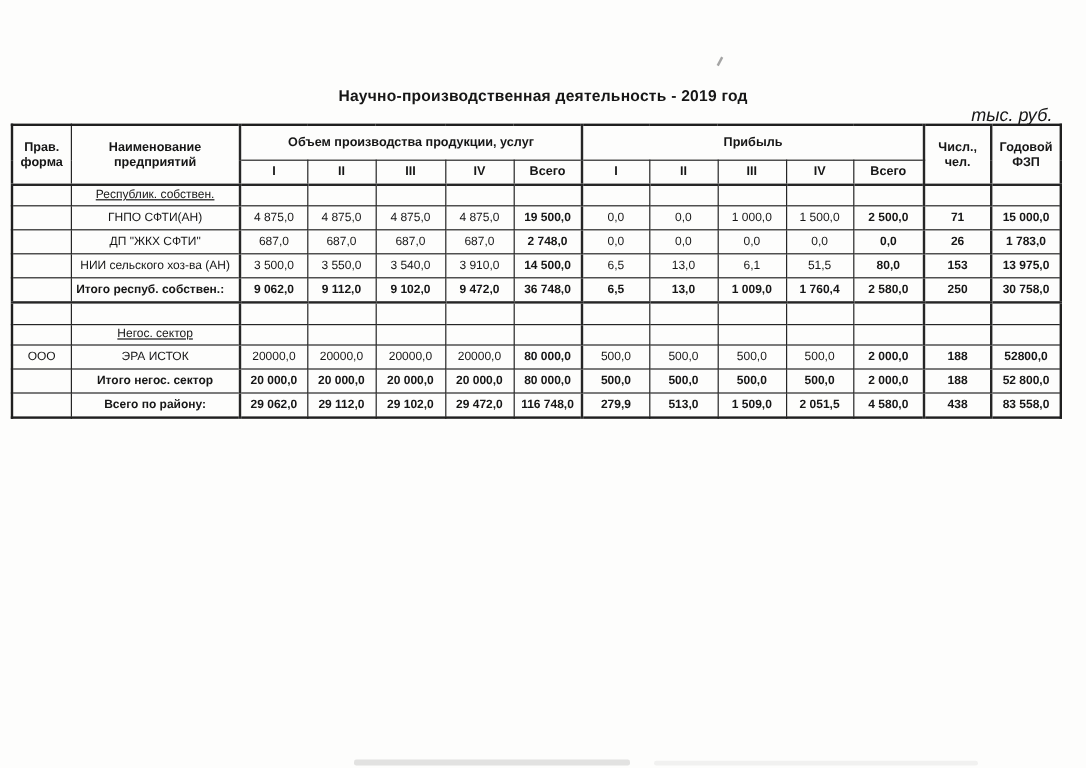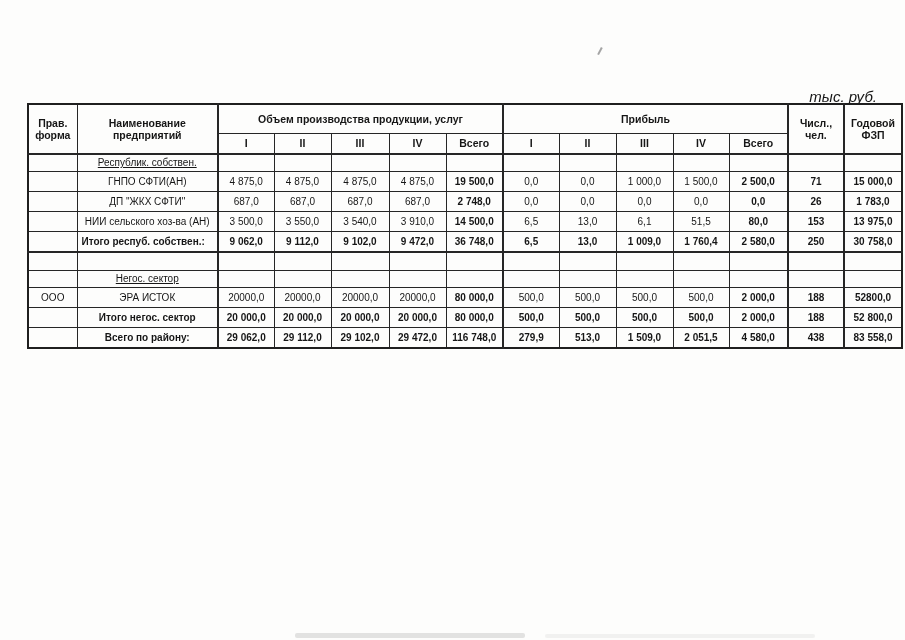--- a/index.html
+++ b/index.html
@@ -58,21 +58,21 @@
     left: 545px;
     top: 634px;
     width: 270px;
     height: 4px;
     background: #c8c8c8;
     opacity: 0.22;
     border-radius: 2px;
   }
   table.report {
     position: absolute;
-    left: 27px;
+    left: 9px;
     top: 103px;
     width: 876px;
     border-collapse: collapse;
     table-layout: fixed;
     border: 2px solid #1f1f1f;
   }
   table.report th, table.report td {
     border: 1px solid #262626;
     padding: 0 2px;
     text-align: center;
@@ -104,20 +104,21 @@
   tr.row-total-center td.c-name { text-align: center; }
   td.c-name { text-align: left; padding-left: 4px; font-size: 10px; }
   td.total-col, td.c-head, td.c-pay { font-weight: bold; }
   tbody tr:first-child td { border-top-width: 2px; margin-top: 22px; }
 </style>
 </head>
 <body>
 
 <div class="page">
 
+  <div class="doc-title">Научно-производственная деятельность - 2019 год</div>
   <div class="units-note">тыс. руб.</div>
   <div class="scan-mark"></div>
 
   <table class="report">
     <colgroup>
       <col style="width:49px">
       <col style="width:141px">
       <col style="width:56px">
         <col style="width:57px">
         <col style="width:58px">

